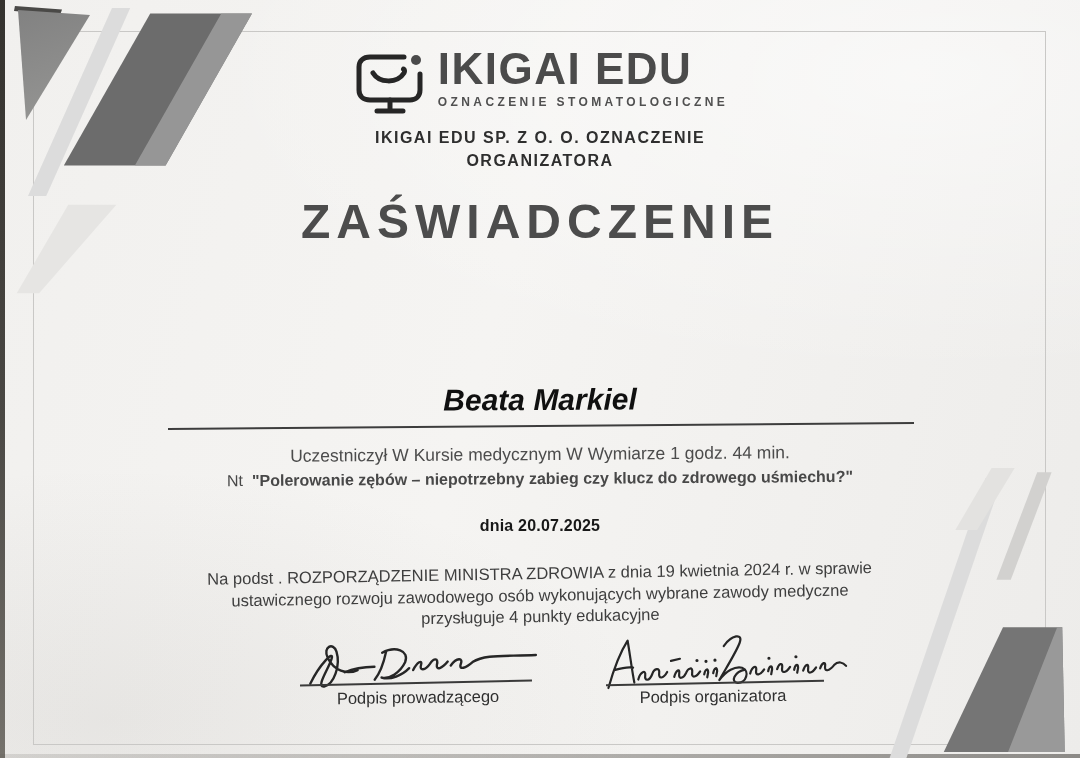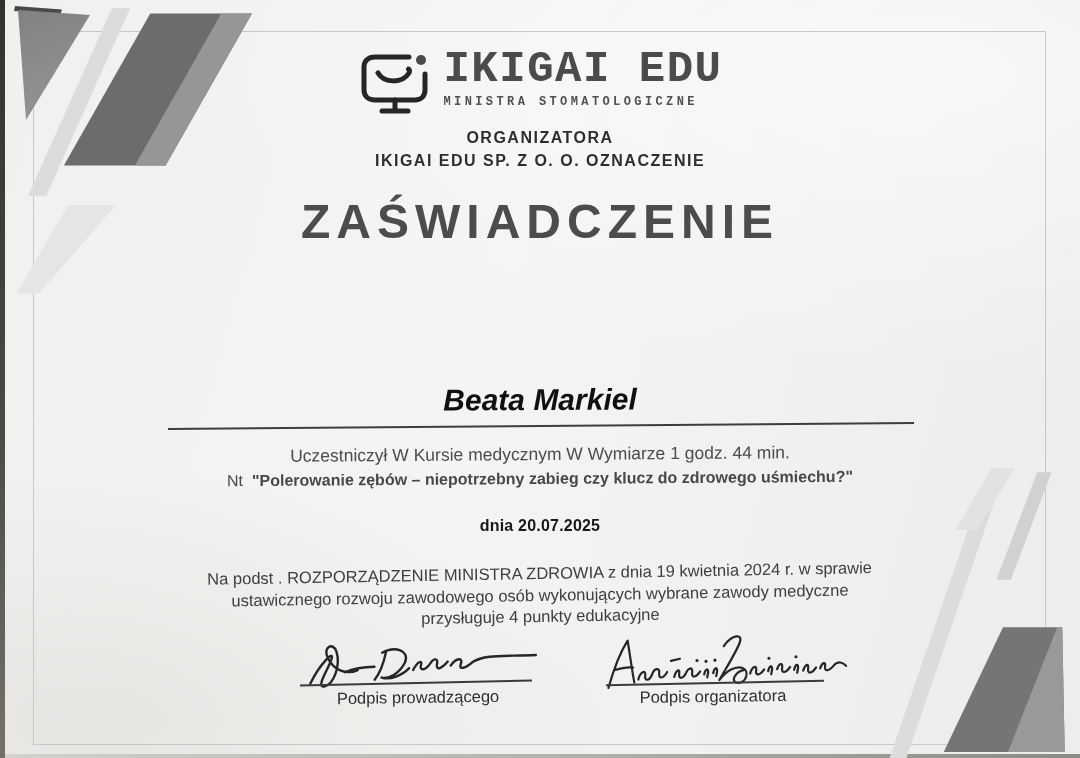--- a/index.html
+++ b/index.html
@@ -37,21 +37,21 @@
     clip-path:polygon(83% 0,97% 0,17% 100%,3% 100%);}
   .stripe-br-small{left:952px;top:466px;width:66px;height:66px;background:#e3e2e0;
     clip-path:polygon(60% 3%,95% 3%,38% 97%,5% 97%);}
   .stripe-br-cross{left:994px;top:470px;width:60px;height:112px;background:#d2d1cf;
     clip-path:polygon(72% 2%,96% 2%,28% 98%,4% 98%);}
   .trap-br-dark{left:940px;top:626px;width:126px;height:126px;background:#757575;
     clip-path:polygon(50% 1%,97% 1%,99% 100%,3% 100%);}
   .trap-br-mid{left:940px;top:626px;width:126px;height:126px;background:var(--stripe_mid,#9b9b9b);opacity:.95;
     clip-path:polygon(93% 1%,97% 1%,99% 100%,54% 100%);}
   
-  .logo-row{position:absolute;left:0;top:46px;width:100%;display:flex;justify-content:center;align-items:flex-start;gap:10px;font-family:Liberation Mono, monospace;}
+  .logo-row{position:absolute;left:0;top:46px;width:100%;display:flex;justify-content:center;align-items:flex-start;gap:10px;}
   .logo-icon{width:76px;height:70px;flex:0 0 auto;margin-top:2px;}
   .brand{font-size:44px;font-weight:bold;letter-spacing:1.5px;color:#4b4b4b;line-height:46px;}
   .tagline{font-size:12px;font-weight:600;letter-spacing:3.4px;color:#505050;margin-top:3px;}
   .org-block{position:absolute;left:0;top:126px;width:100%;text-align:center;
     font-size:16px;font-weight:bold;letter-spacing:1.5px;color:#2e2e2e;line-height:23px;}
   .title{position:absolute;left:0;top:194px;width:100%;text-align:center;
     font-size:48px;font-weight:bold;letter-spacing:6px;color:var(--heading_gray,#4c4c4c);}
   
   .name{position:absolute;left:0;top:383px;width:100%;text-align:center;
     font-size:30px;font-weight:bold;font-style:italic;color:#101010;transform:rotate(-0.3deg);}
@@ -101,27 +101,27 @@
 
   <div class="logo-row">
     <svg class="logo-icon" viewBox="0 0 76 70">
       <path class="stroke" stroke-width="5" d="M52,9 L18,9 C11,9 7,13 7,19 L7,42 C7,48 11,52 18,52 L58,52 C64,52 68,48 68,42 L68,26"></path>
       <circle cx="64" cy="12" r="5" fill="#4a4a4a" stroke="none"></circle>
       <path class="stroke" stroke-width="5" d="M21,25 C27,35 45,36 52,25 C53,23 52.5,21.5 51.5,21"></path>
       <path class="stroke" stroke-width="5" d="M38,52 L38,61 M25,63 L51,63"></path>
     </svg>
     <div>
       <div class="brand">IKIGAI EDU</div>
-      <div class="tagline">MINISTRA STOMATOLOGICZNE</div>
+      <div class="tagline">OZNACZENIE STOMATOLOGICZNE</div>
     </div>
   </div>
 
   <div class="org-block">
+    <div>IKIGAI EDU SP. Z O. O. OZNACZENIE</div>
     <div>ORGANIZATORA</div>
-    <div>IKIGAI EDU SP. Z O. O. OZNACZENIE</div>
   </div>
 
   <div class="title">ZAŚWIADCZENIE</div>
 
   <div class="name">Beata Markiel</div>
   <div class="name-rule"></div>
 
   <div class="participation">Uczestniczył W Kursie medycznym W Wymiarze 1 godz. 44 min.</div>
   <div class="topic">
     <span>Nt</span>&nbsp;

